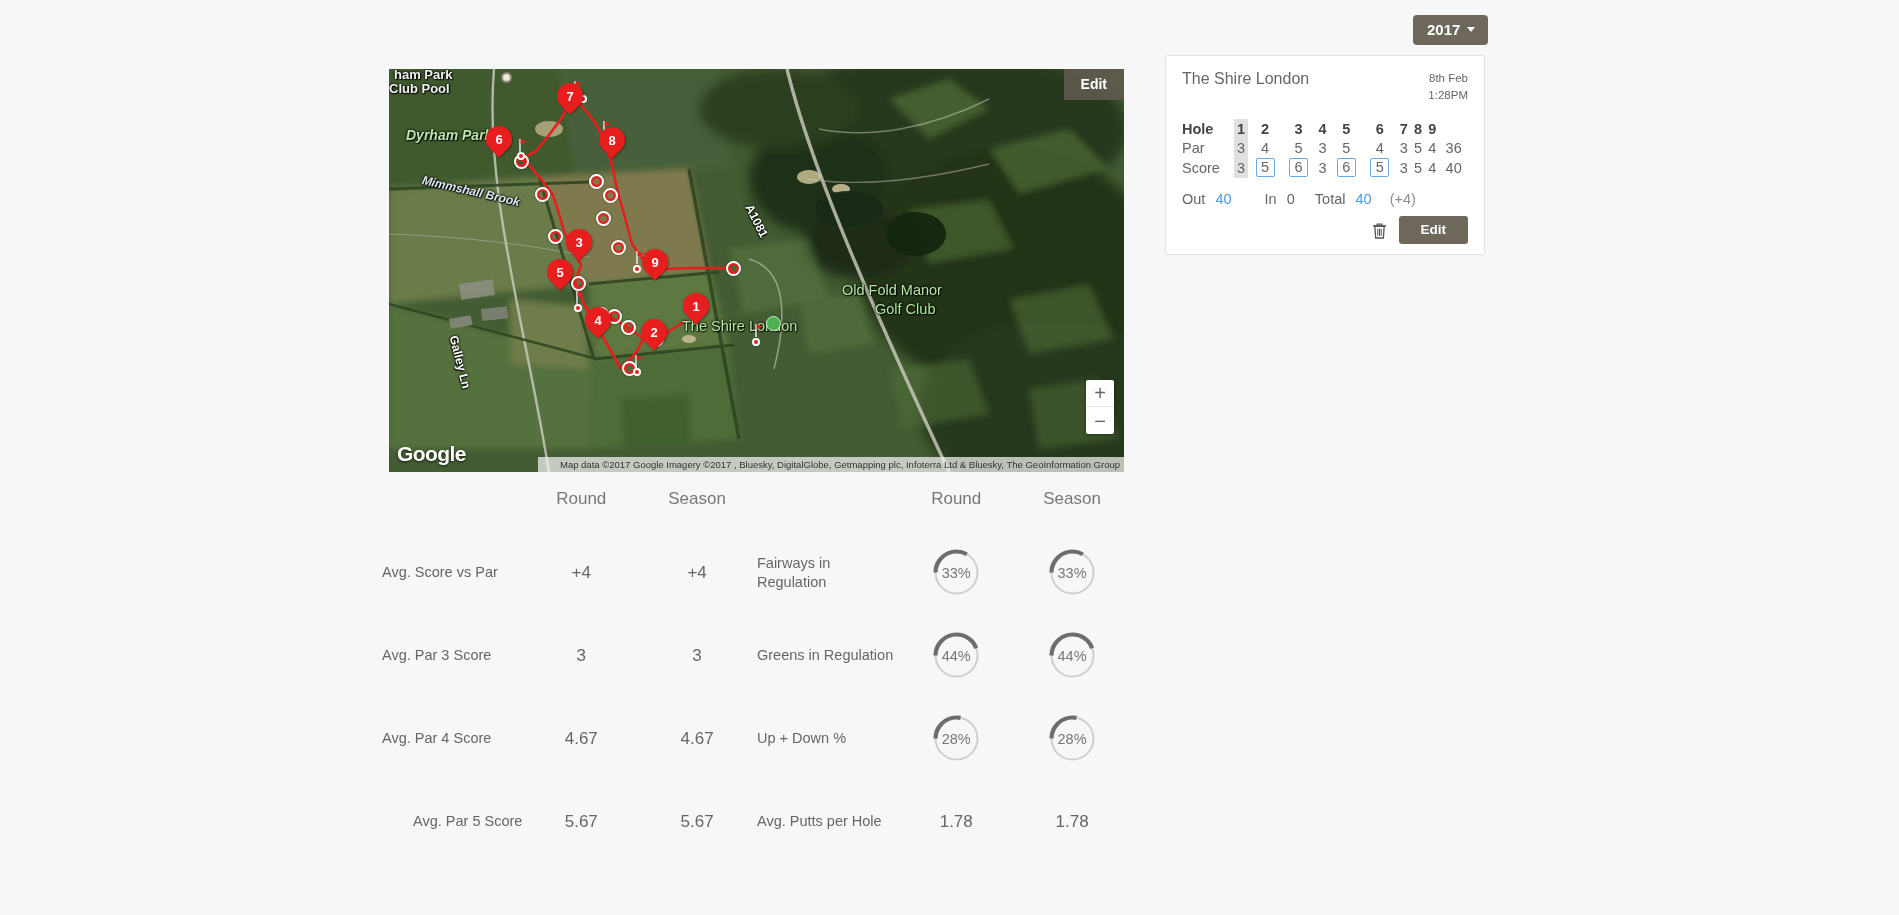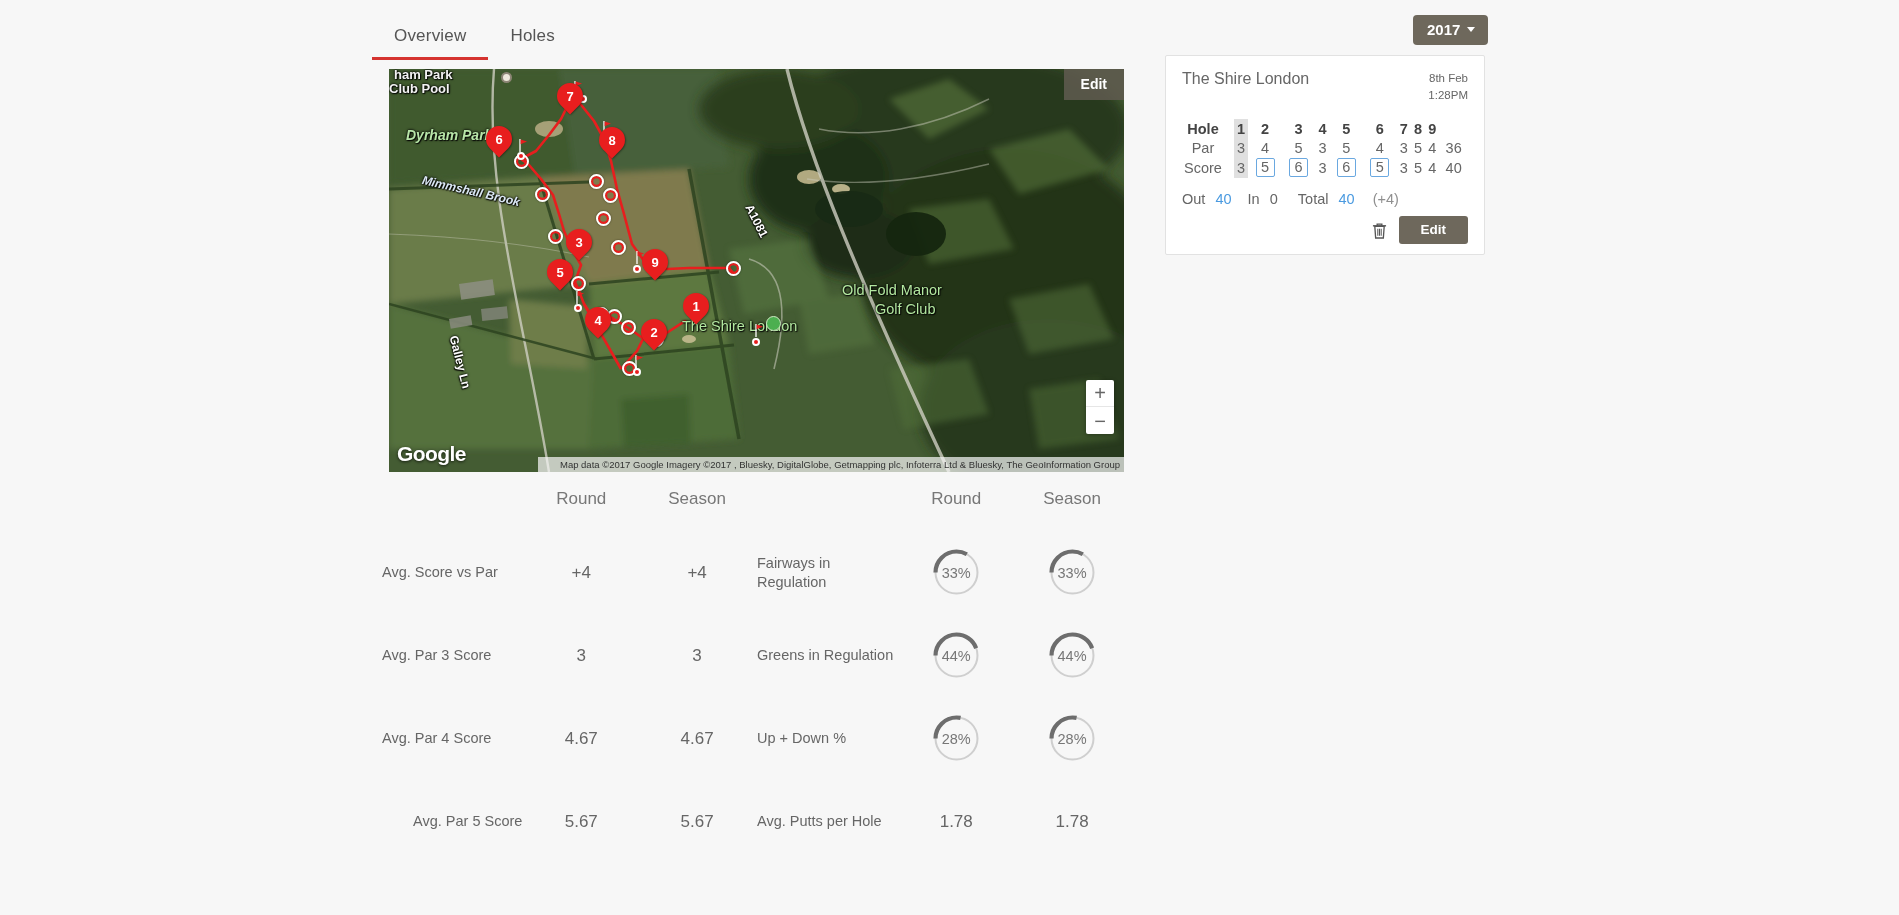--- a/index.html
+++ b/index.html
@@ -141,21 +141,21 @@
   }
   .card-head { display: flex; justify-content: space-between; align-items: flex-start; }
   .course-name { font-size: 16px; color: #666; }
   .card-date { font-size: 11.5px; color: #666; text-align: right; line-height: 1.45; }
 
   table.sc { border-collapse: collapse; margin-top: 16px; width: 100%; }
   table.sc td, table.sc th {
     font-size: 14.5px; color: #666; font-weight: normal;
     text-align: center; padding: 1px 0; height: 19px;
   }
-  table.sc .rowlabel { text-align: center; padding-right: 10px; width: 52px; white-space: nowrap; }
+  table.sc .rowlabel { text-align: left; padding-right: 10px; width: 52px; white-space: nowrap; }
   table.sc thead th { font-weight: bold; color: #444; }
   table.sc td.hl, table.sc th.hl { background: #e0e0e0; }
   .boxed {
     display: inline-block; min-width: 19px; line-height: 17px;
     border: 1.4px solid #6aa8e0; border-radius: 2px;
   }
   .blue { color: #4a9ae0; }
 
   .totals { margin-top: 13px; font-size: 14.5px; color: #666; }
   .totals span { margin-right: 6px; }
@@ -197,28 +197,20 @@
 </head>
 <body>
 
 <div class="page">
 
   <div class="year-select">
     <span>2017</span>
     <span class="caret"></span>
   </div>
 
-  <div class="tabs">
-    <div class="tab active">
-      <span>Overview</span>
-    </div>
-    <div class="tab">
-      <span>Holes</span>
-    </div>
-  </div>
 
   <div class="map-wrap">
     <div class="map-canvas">
       <svg class="sat" viewBox="0 0 735 403" preserveAspectRatio="none">
         <defs>
           <linearGradient id="gFieldA" x1="0" y1="0" x2="1" y2="1">
             <stop offset="0" stop-color="#4a6138"></stop>
               <stop offset="1" stop-color="#3d5630"></stop>
           </linearGradient>
           <filter id="blur1">
@@ -462,21 +454,21 @@
           <td><span>5</span></td>
           <td><span>4</span></td>
           <td class="blue">40</td>
         </tr>
       </tbody>
     </table>
 
     <div class="totals">
       <span>Out</span>
       <span class="blue">40</span>
-      <span style="margin-left:6px;">In</span>
+      <span style="margin-left:23px;">In</span>
       <span>0</span>
       <span style="margin-left:10px;">Total</span>
       <span class="blue">40</span>
       <span style="margin-left:8px;color:#8f8f8f;">(+4)</span>
     </div>
 
     <div class="card-actions">
       <svg class="trash" viewBox="0 0 16 18">
         <path d="M1 4 H15" stroke="#555" stroke-width="1.5"></path>
         <path d="M5.5 4 V2.2 H10.5 V4" fill="none" stroke="#555" stroke-width="1.4"></path>

